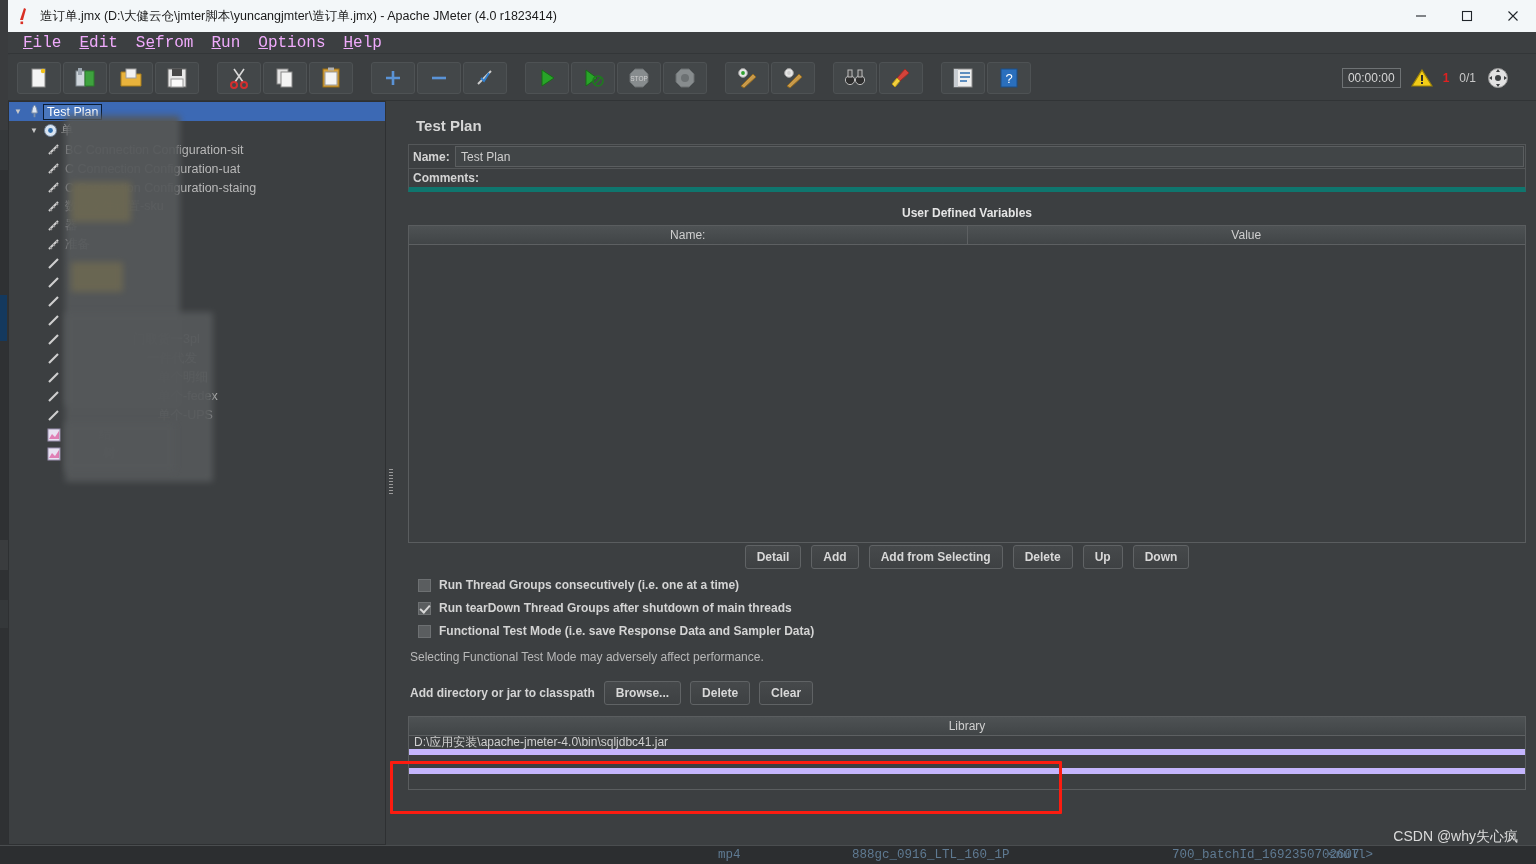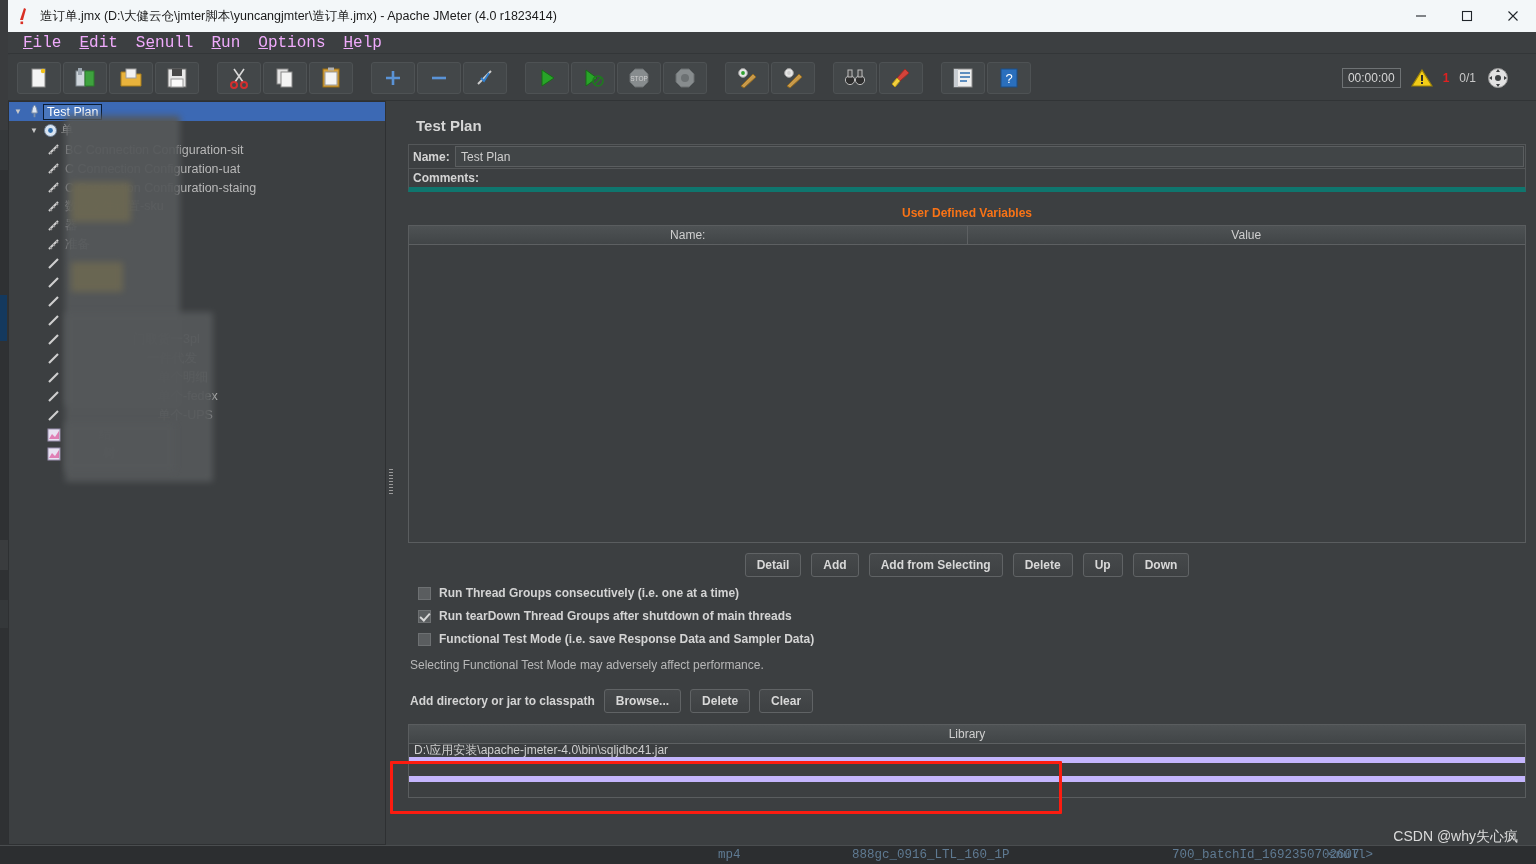--- a/index.html
+++ b/index.html
@@ -242,21 +242,21 @@
     padding: 0 5px;
     display: flex; align-items: center;
     margin: 1px 1px 1px 0;
   }
   .field-input.plain { border: none; background: transparent; }
 
   .udv-title {
     text-align: center;
     font-size: 12px;
     font-weight: bold;
-    color: #f97316;
+    color: #e5e5e5;
     margin: 14px 0 5px 0;
   }
   .udv-table {
     border: 1px solid #5a5d5f;
     height: 318px;
     display: flex;
     flex-direction: column;
     background: #3c3f41;
   }
   .udv-head {
@@ -273,21 +273,21 @@
     font-size: 12px;
     display: flex; align-items: center; justify-content: center;
   }
   .udv-th:last-child { border-right: none; }
   .udv-body { flex: 1 1 auto; background: #3c3f41; }
 
   .btn-row {
     display: flex;
     justify-content: center;
     gap: 10px;
-    margin-top: 10px;
+    margin-top: 2px;
   }
   .jbtn {
     background: linear-gradient(to bottom, #46494b 0%, #3e4143 100%);
     border: 1px solid #606365;
     border-radius: 3px;
     color: #d8d8d8;
     font-size: 12px;
     font-weight: bold;
     padding: 4px 11px;
     white-space: nowrap;
@@ -438,21 +438,21 @@
         <svg width="12" height="12" viewBox="0 0 12 12">
             <path d="M1.5 1.5 L10.5 10.5 M10.5 1.5 L1.5 10.5" stroke="#20252a" stroke-width="1.1"></path>
           </svg>
       </div>
     </div>
   </div>
 
   <div class="menubar">
     <div class="menu-item"><u>F</u><span>ile</span></div>
     <div class="menu-item"><u>E</u><span>dit</span></div>
-    <div class="menu-item">S<u>e</u><span>null</span></div>
+    <div class="menu-item">S<u>e</u><span>from</span></div>
     <div class="menu-item"><u>R</u><span>un</span></div>
     <div class="menu-item"><u>O</u><span>ptions</span></div>
     <div class="menu-item"><u>H</u><span>elp</span></div>
   </div>
 
   <div class="toolbar">
 
     <div class="tool-btn">
       <svg width="24" height="24" viewBox="0 0 24 24">
         <rect x="5" y="3" width="13" height="18" fill="#f4f4f4" stroke="#8a8a8a"></rect>

